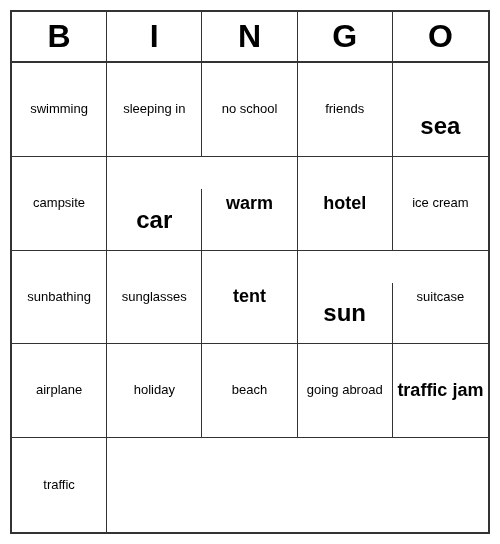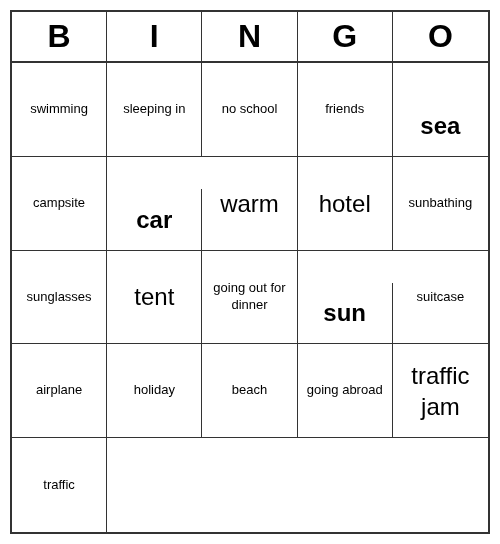--- a/index.html
+++ b/index.html
@@ -72,22 +72,22 @@
       border-bottom: none;
     }
 
     .bingo-cell.large {
       font-size: 24px;
       font-weight: bold;
       margin-top: 32px;
     }
 
     .bingo-cell.medium {
-      font-size: 24px;
-      font-weight: normal;
+      font-size: 18px;
+      font-weight: bold;
       text-align: center;
     }
 
     .bingo-cell.free {
       font-size: 22px;
       font-weight: bold;
     }
   </style>
 </head>
 <body>
@@ -103,24 +103,24 @@
   <div class="bingo-grid">
   <div class="bingo-cell">swimming</div>
       <div class="bingo-cell">sleeping in</div>
       <div class="bingo-cell">no school</div>
       <div class="bingo-cell">friends</div>
       <div class="bingo-cell large">sea</div>
       <div class="bingo-cell">campsite</div>
       <div class="bingo-cell large">car</div>
       <div class="bingo-cell medium">warm</div>
       <div class="bingo-cell medium">hotel</div>
+      <div class="bingo-cell">ice cream</div>
       <div class="bingo-cell">sunbathing</div>
       <div class="bingo-cell">sunglasses</div>
       <div class="bingo-cell medium">tent</div>
-      <div class="bingo-cell">going out for dinner</div>
       <div class="bingo-cell large">sun</div>
       <div class="bingo-cell">suitcase</div>
       <div class="bingo-cell">airplane</div>
       <div class="bingo-cell">holiday</div>
       <div class="bingo-cell">beach</div>
       <div class="bingo-cell">going abroad</div>
       <div class="bingo-cell medium">traffic jam</div>
       <div class="bingo-cell">traffic</div>
     </div>
 </div>

